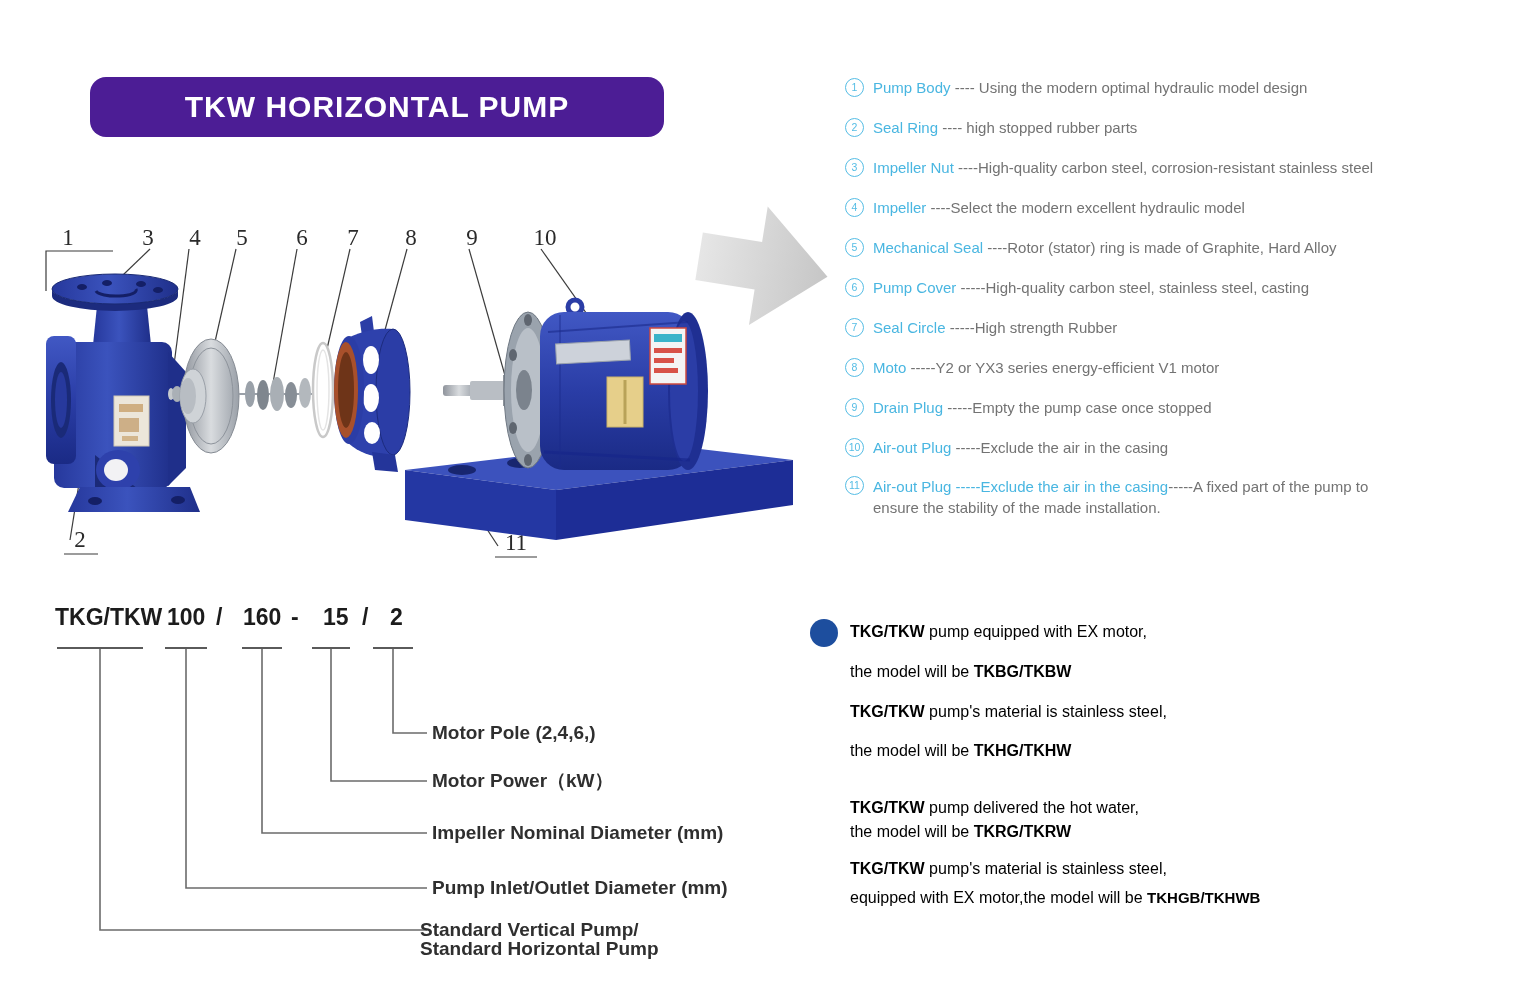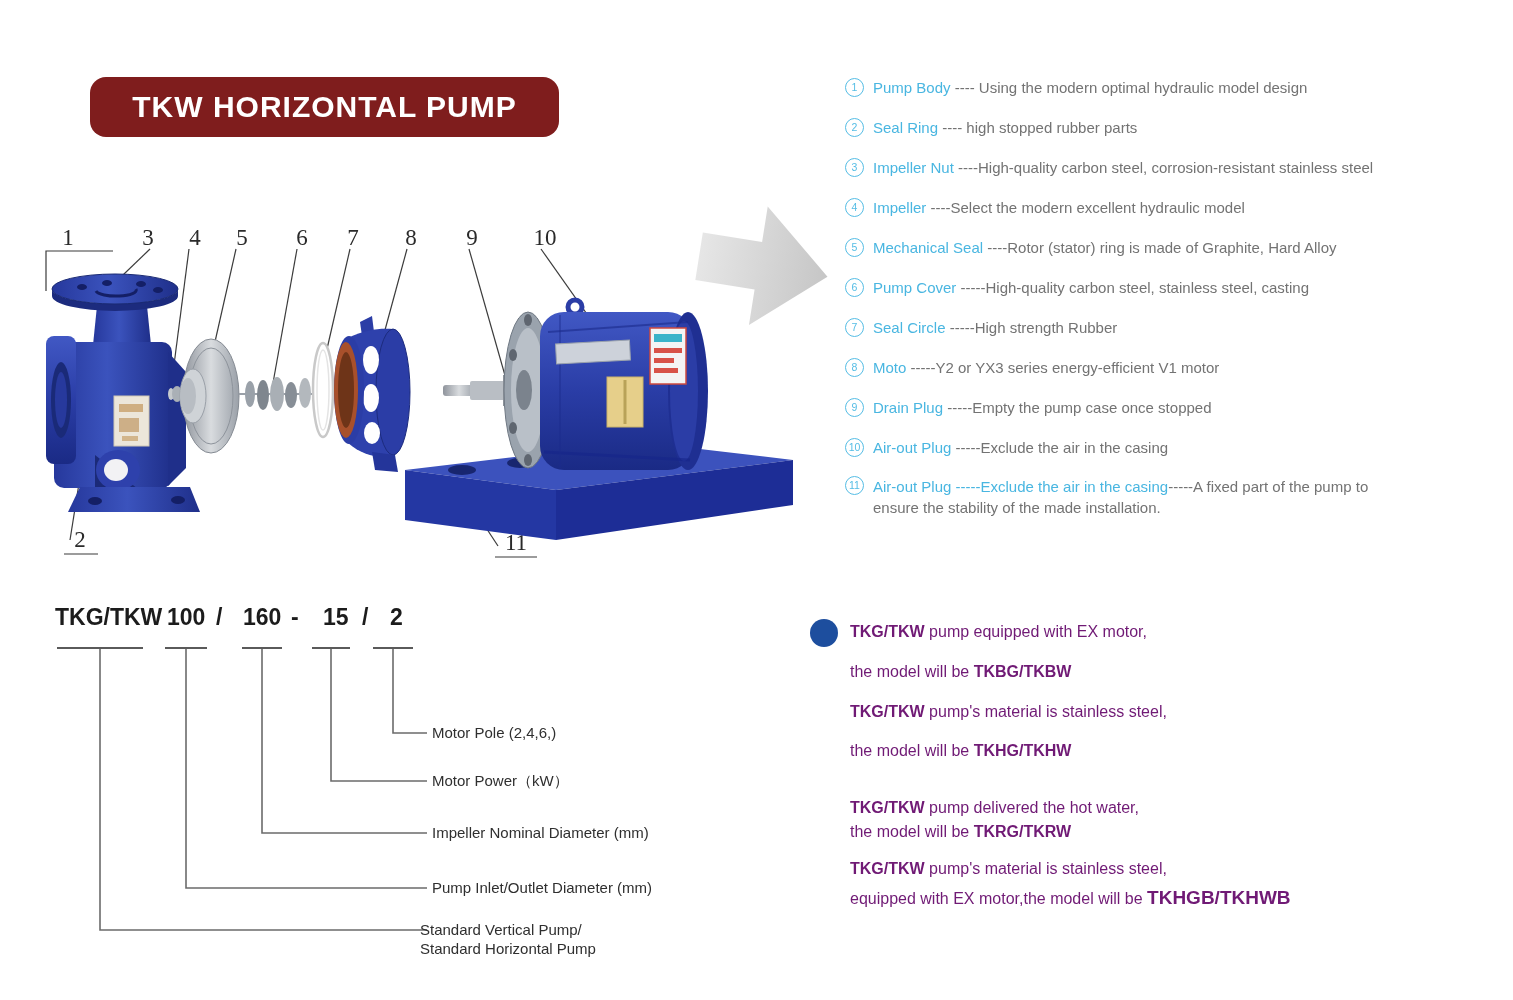--- a/index.html
+++ b/index.html
@@ -1,42 +1,42 @@
 <!DOCTYPE html>
 <html><head>
 <meta charset="utf-8">
 <style>
   html,body{margin:0;padding:0;background:#ffffff;}
   .page{position:relative;width:1513px;height:1000px;background:#fff;overflow:hidden;
         font-family:"Liberation Sans", sans-serif;color:#3c3c3c;}
   
-  .banner{position:absolute;left:90px;top:77px;width:469px;height:60px;border-radius:16px;
-          background:#7f1d1d;display:flex;align-items:center;justify-content:center;}
+  .banner{position:absolute;left:90px;top:77px;width:574px;height:60px;border-radius:16px;
+          background:#4c1d95;display:flex;align-items:center;justify-content:center;}
   .banner span{color:#ffffff;font-weight:bold;font-size:30px;letter-spacing:1px;}
   
   .diagram-svg{position:absolute;left:0;top:0;width:1513px;height:1000px;}
   
   .parts-list{position:absolute;left:845px;top:67px;width:660px;}
   .part-item{height:40px;display:flex;align-items:center;white-space:nowrap;font-size:15px;}
   .part-item.wrap{height:auto;align-items:flex-start;margin-top:9px;white-space:normal;}
   .part-item.wrap .part-text{line-height:21px;}
   .circle-num{flex:0 0 auto;width:17px;height:17px;border:1.2px solid #55bde5;border-radius:50%;
               color:#55bde5;font-size:10.5px;display:inline-flex;align-items:center;justify-content:center;
               margin-right:9px;line-height:1;}
   .part-name{color:#49b6e1;}
   .part-desc{color:#737373;}
   
   .code-seg{position:absolute;top:604px;font-size:23px;font-weight:bold;color:#1c1c1c;white-space:nowrap;}
   .code-underline{position:absolute;top:647px;height:2px;background:#5a5a5a;}
-  .code-label{position:absolute;font-size:15px;font-weight:400;color:#2f2f2f;white-space:nowrap;line-height:19px;}
+  .code-label{position:absolute;font-size:19px;font-weight:700;color:#2f2f2f;white-space:nowrap;line-height:19px;}
   
   .note-bullet{position:absolute;left:810px;top:619px;width:28px;height:28px;border-radius:50%;background:#1d4e9e;}
-  .note-line{position:absolute;left:850px;font-size:16px;color:#701a75;white-space:nowrap;line-height:22px;}
+  .note-line{position:absolute;left:850px;font-size:16px;color:#000000;white-space:nowrap;line-height:22px;}
   .note-line .b{font-weight:bold;}
-  .note-line .big{font-weight:bold;font-size:19px;}
+  .note-line .big{font-weight:bold;font-size:15px;}
 </style>
 </head>
 <body>
 
 <div class="page">
 
   <div class="banner">
     <span>TKW HORIZONTAL PUMP</span>
   </div>
 

